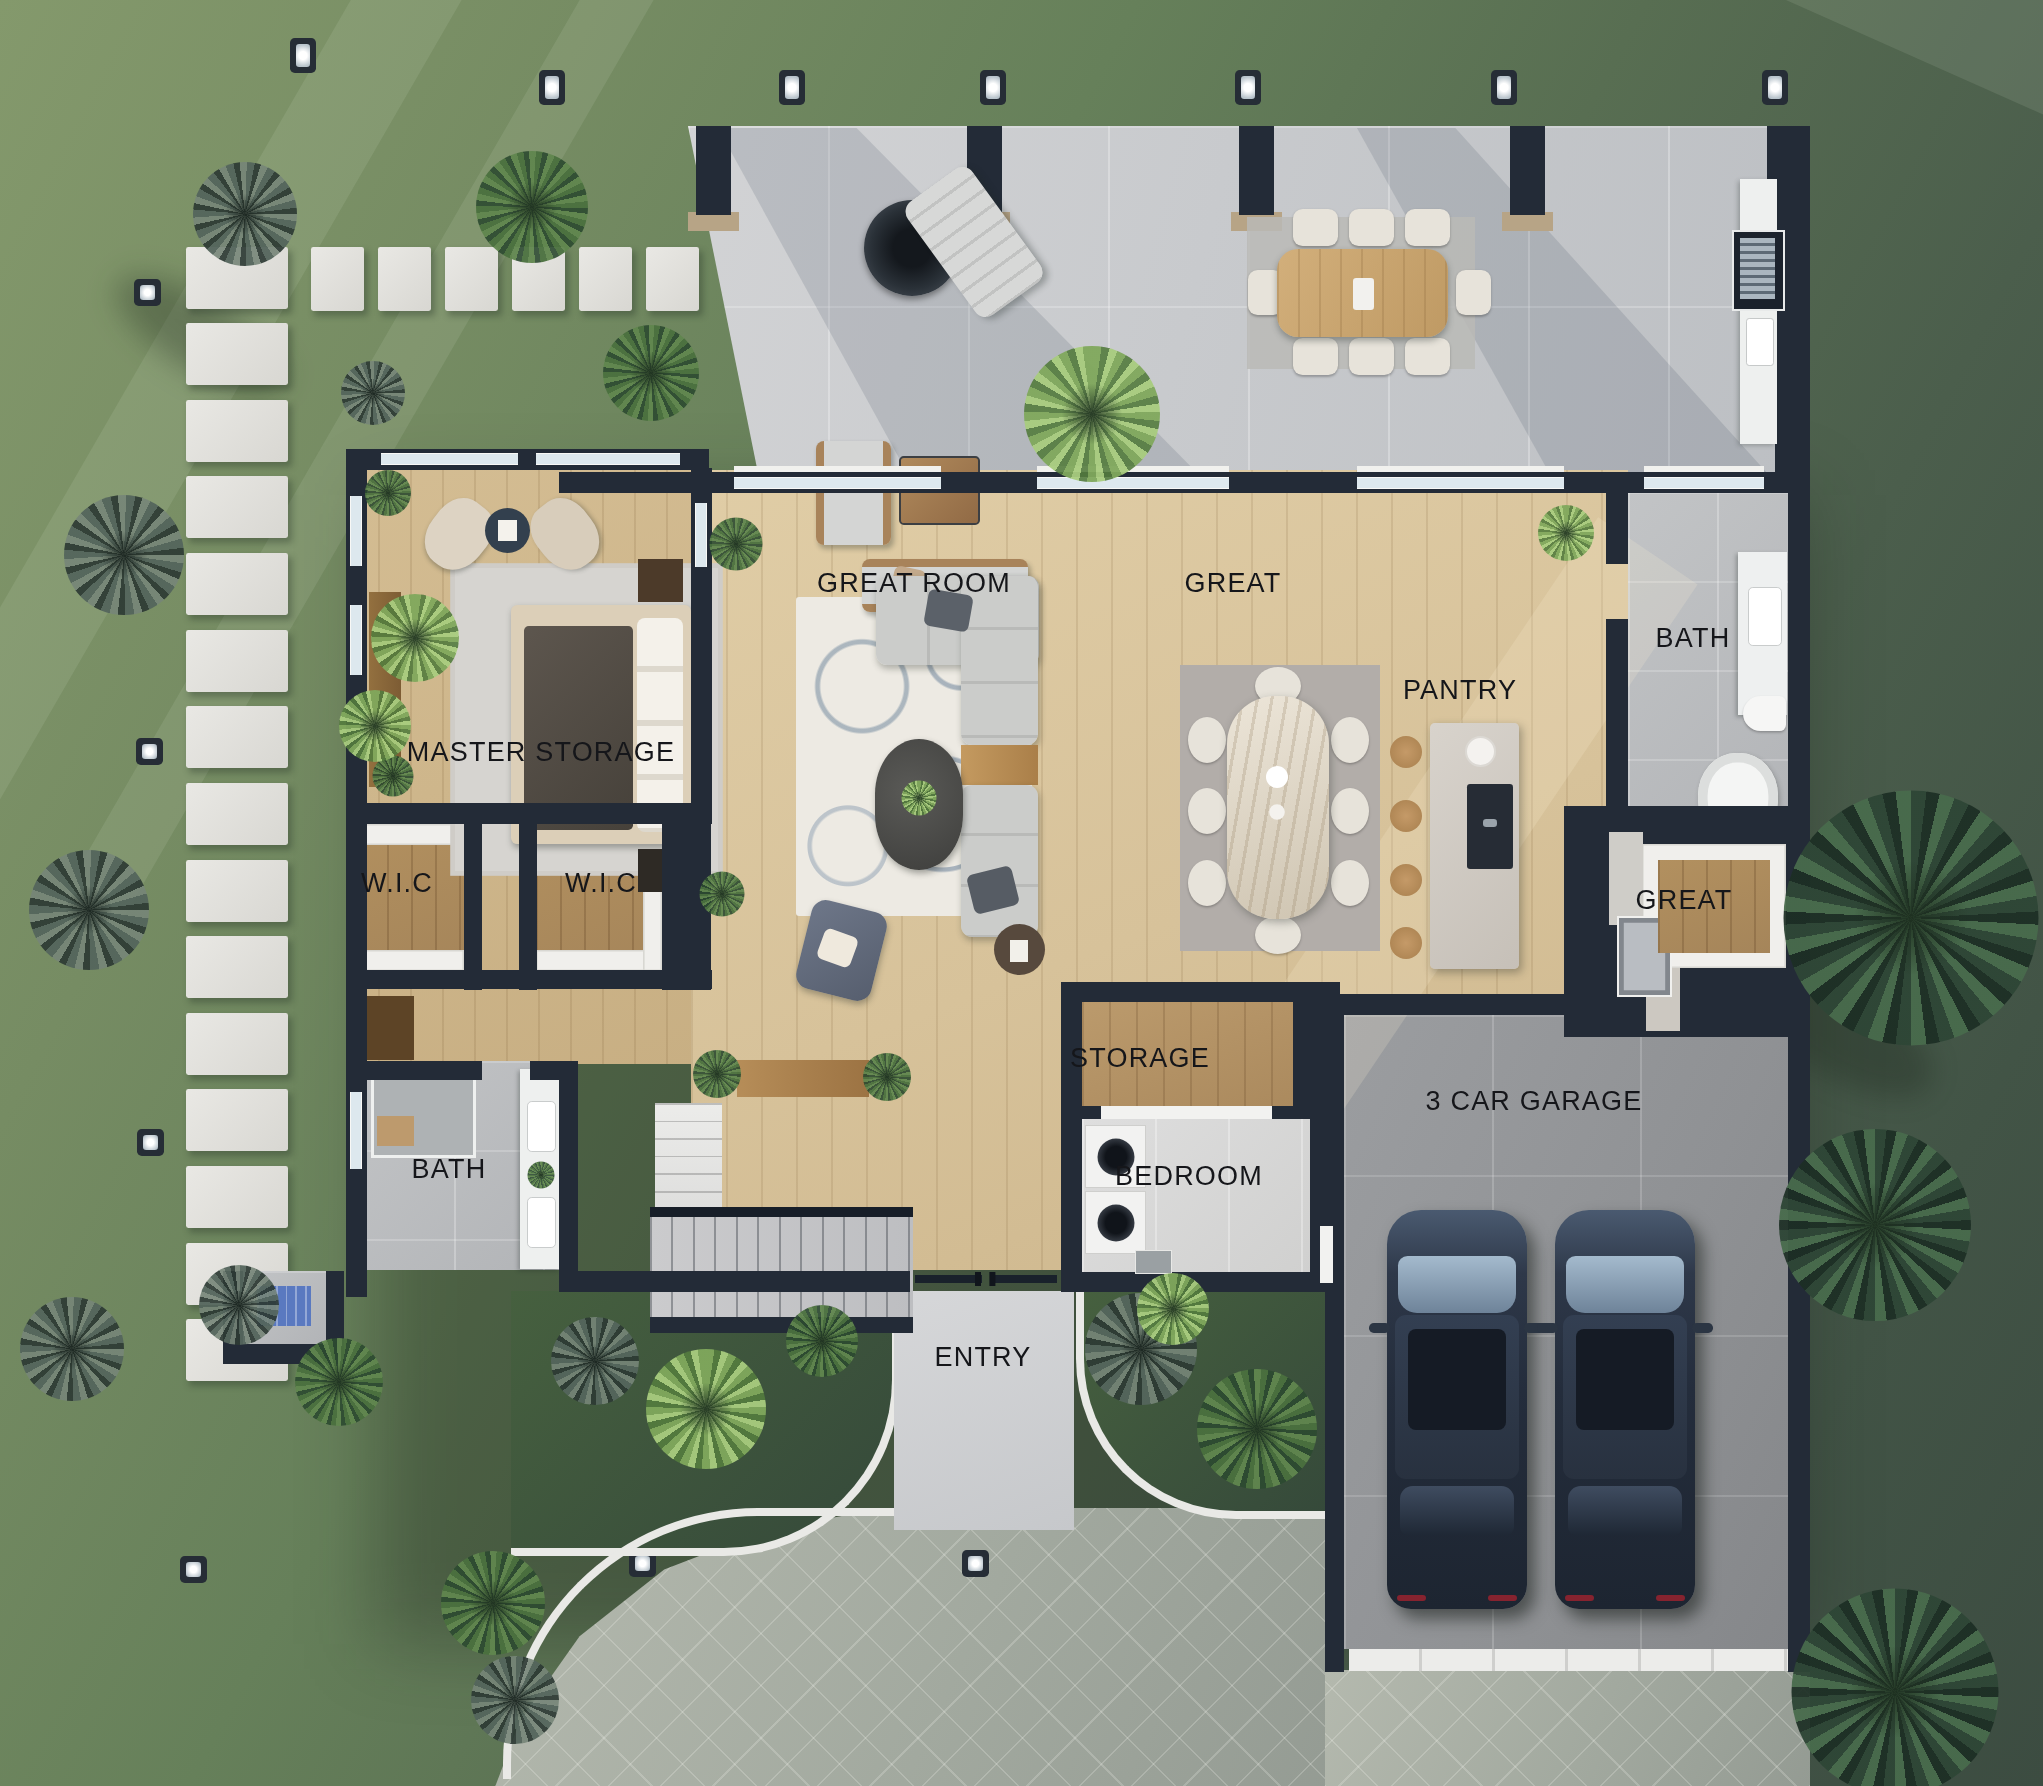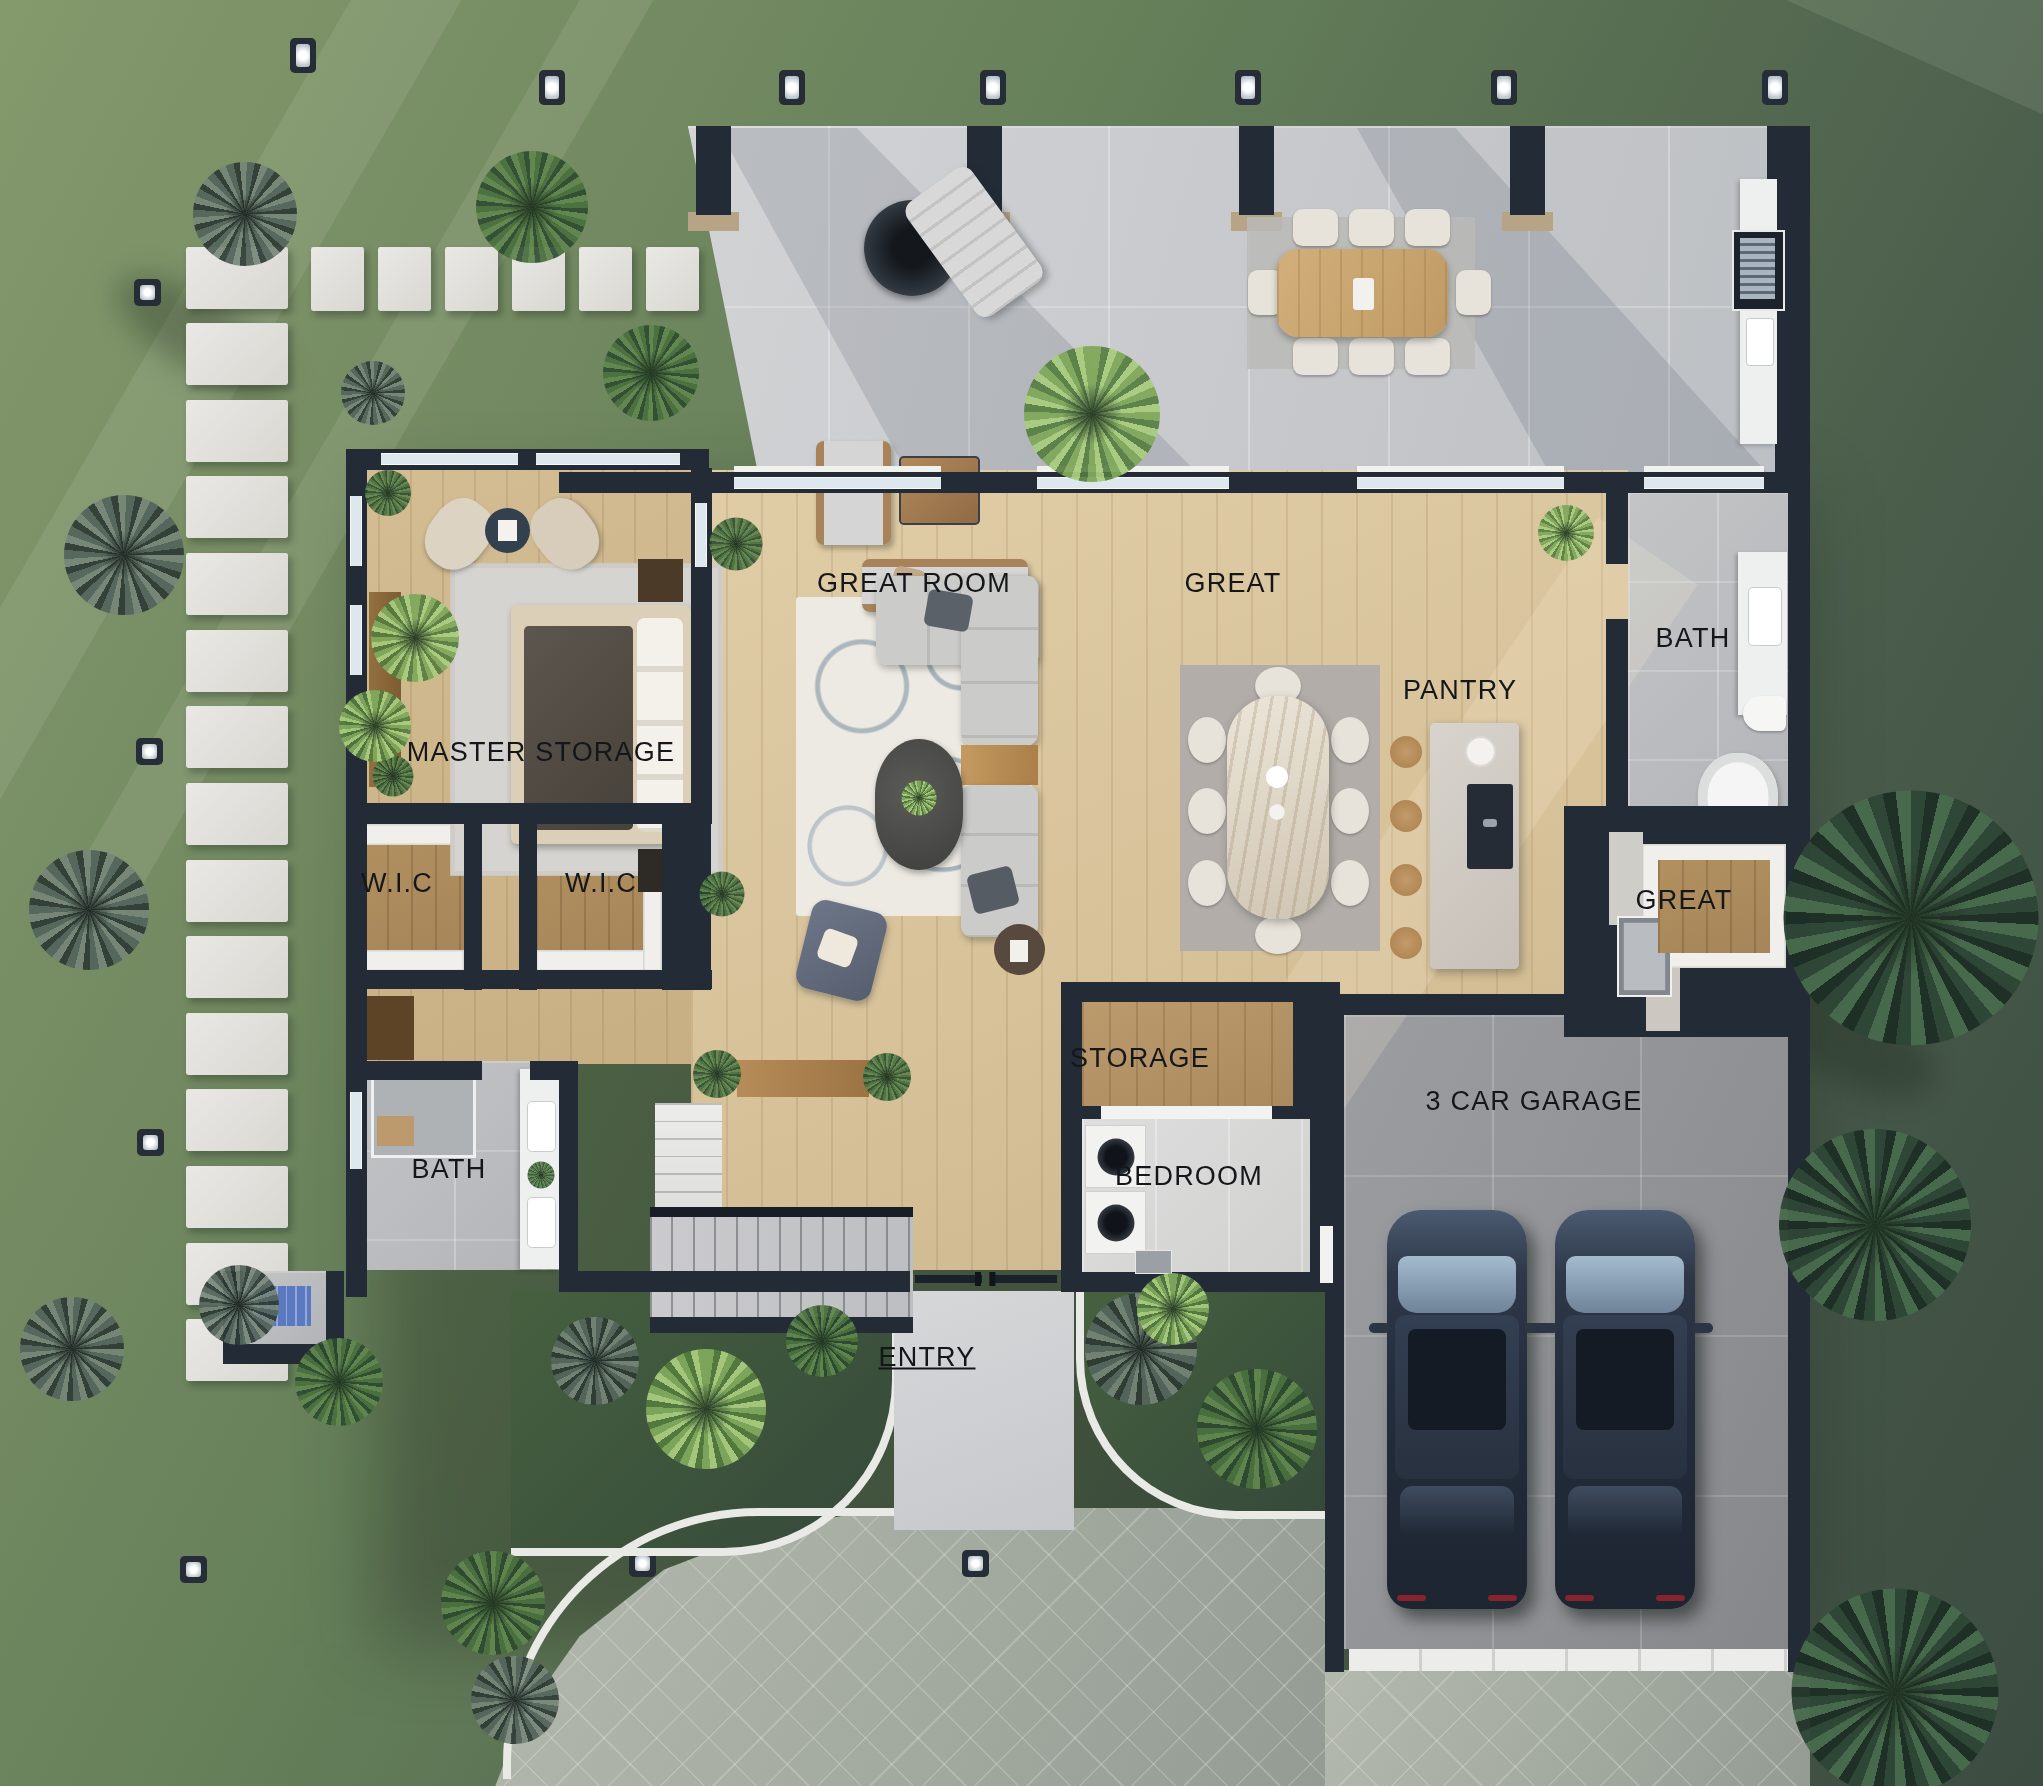--- a/index.html
+++ b/index.html
@@ -437,17 +437,17 @@
   <div class="label" style="left:1233px; top:583px;">GREAT</div>
   <div class="label" style="left:1460px; top:690px;">PANTRY</div>
   <div class="label" style="left:1693px; top:638px;">BATH</div>
   <div class="label" style="left:541px; top:752px;">MASTER STORAGE</div>
   <div class="label" style="left:397px; top:883px;">W.I.C</div>
   <div class="label" style="left:601px; top:883px;">W.I.C</div>
   <div class="label" style="left:1684px; top:900px;">GREAT</div>
   <div class="label" style="left:1140px; top:1058px;">STORAGE</div>
   <div class="label" style="left:1189px; top:1176px;">BEDROOM</div>
   <div class="label" style="left:449px; top:1169px;">BATH</div>
-  <div class="label" style="left:927px; top:1357px;text-decoration:underline;">ENTRY</div>
+  <div class="label" style="left:983px; top:1357px;">ENTRY</div>
   <div class="label" style="left:1534px; top:1101px;">3 CAR GARAGE</div>
 
 </div>
 
 
 </body></html>

